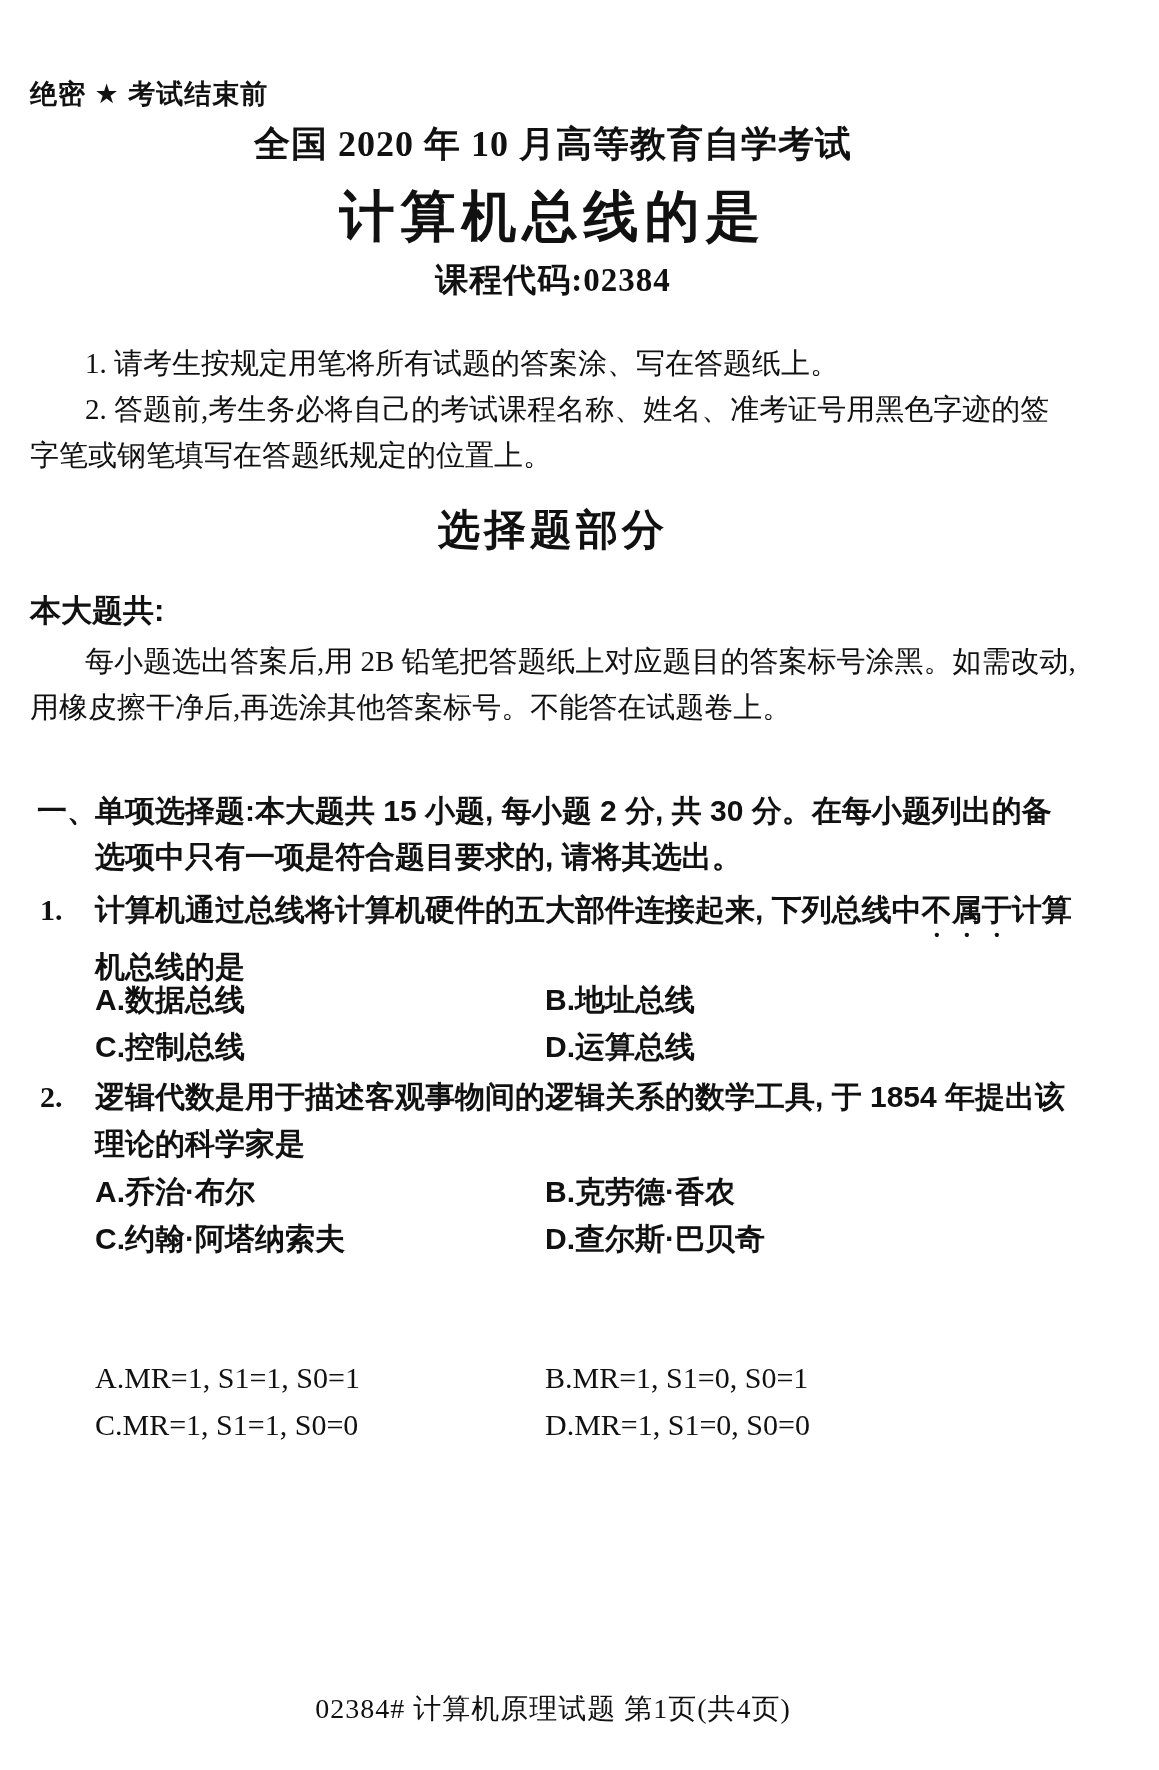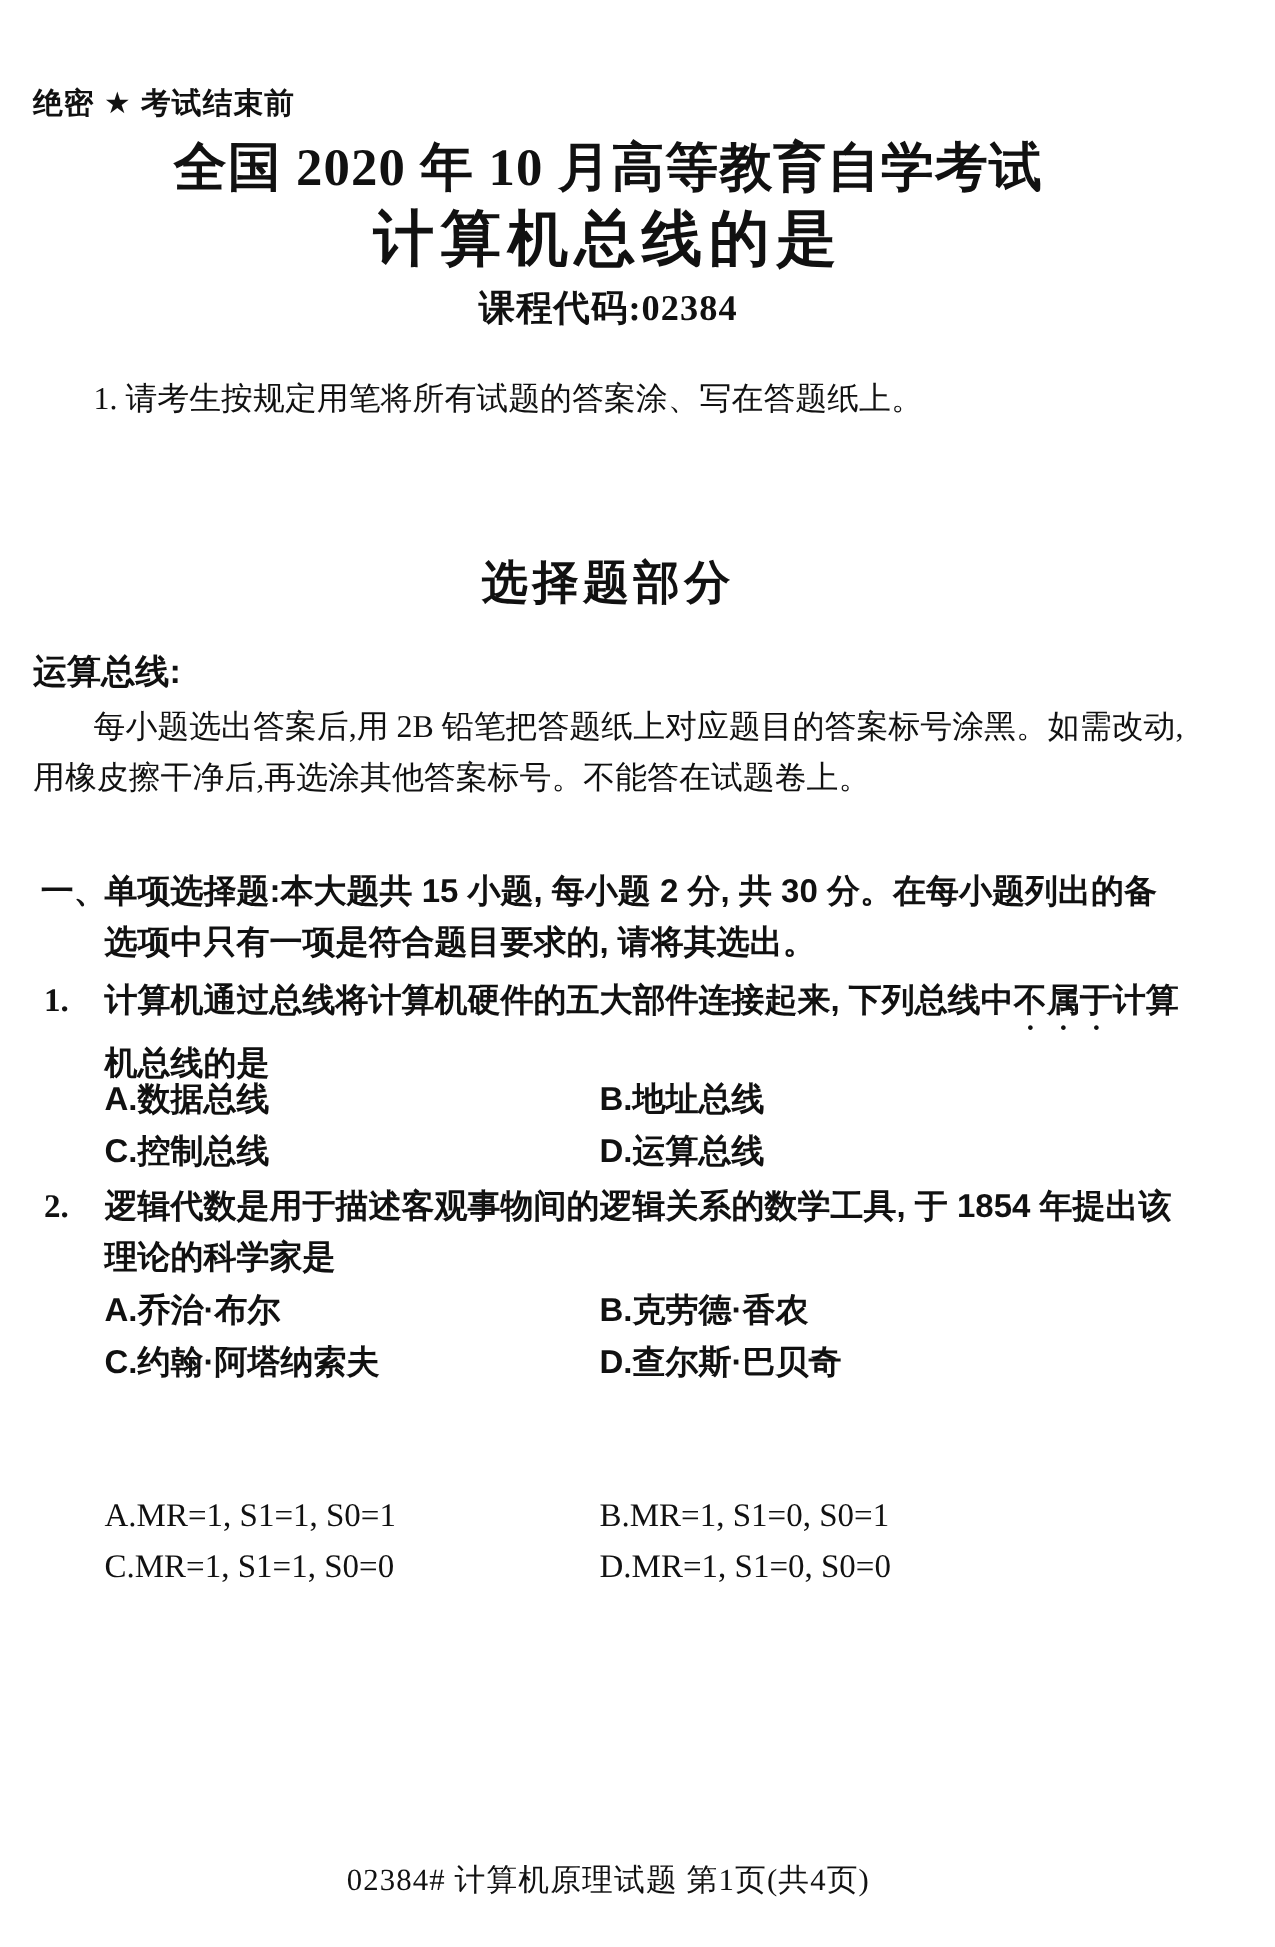--- a/index.html
+++ b/index.html
@@ -26,21 +26,21 @@
   .classification {
     top: 76px;
     left: 30px;
     font-family: "Liberation Sans", "DejaVu Sans", sans-serif;
     font-weight: 600;
     font-size: 27px;
     letter-spacing: 1px;
   }
   .title-line1 {
     top: 120px;
-    font-size: 48px;
+    font-size: 36px;
     font-weight: 600;
     letter-spacing: 1px;
   }
   .title-line2 {
     top: 180px;
     font-family: "Liberation Sans", "DejaVu Sans", sans-serif;
     font-size: 55px;
     font-weight: 800;
     letter-spacing: 6px;
   }
@@ -155,24 +155,25 @@
   <div class="abs classification">绝密 ★ 考试结束前</div>
 
   <div class="abs center title-line1">全国 2020 年 10 月高等教育自学考试</div>
 
   <div class="abs center title-line2">计算机总线的是</div>
 
   <div class="abs center course-code">课程代码:02384</div>
 
   <div class="abs instr-1">1. 请考生按规定用笔将所有试题的答案涂、写在答题纸上。</div>
 
+  <div class="abs instr-2">2. 答题前,考生务必将自己的考试课程名称、姓名、准考证号用黑色字迹的签字笔或钢笔填写在答题纸规定的位置上。</div>
 
   <div class="abs center part-title">选择题部分</div>
 
-  <div class="abs notes-heading">运算总线:</div>
+  <div class="abs notes-heading">本大题共:</div>
 
   <div class="abs notes-body">每小题选出答案后,用 2B 铅笔把答题纸上对应题目的答案标号涂黑。如需改动,用橡皮擦干净后,再选涂其他答案标号。不能答在试题卷上。</div>
 
   <div class="abs section-header"><span class="sec-num">一、</span><span>单项选择题:本大题共 15 小题, 每小题 2 分, 共 30 分。在每小题列出的备选项中只有一项是符合题目要求的, 请将其选出。</span></div>
 
   <div class="abs question q1"><span class="q-num">1.</span><span>计算机通过总线将计算机硬件的五大部件连接起来, 下列总线中</span><span class="emph">不属于</span><span>计算机总线的是</span></div>
 
   <div class="abs options opt1">
     <span>A.数据总线</span>
     <span>B.地址总线</span>

